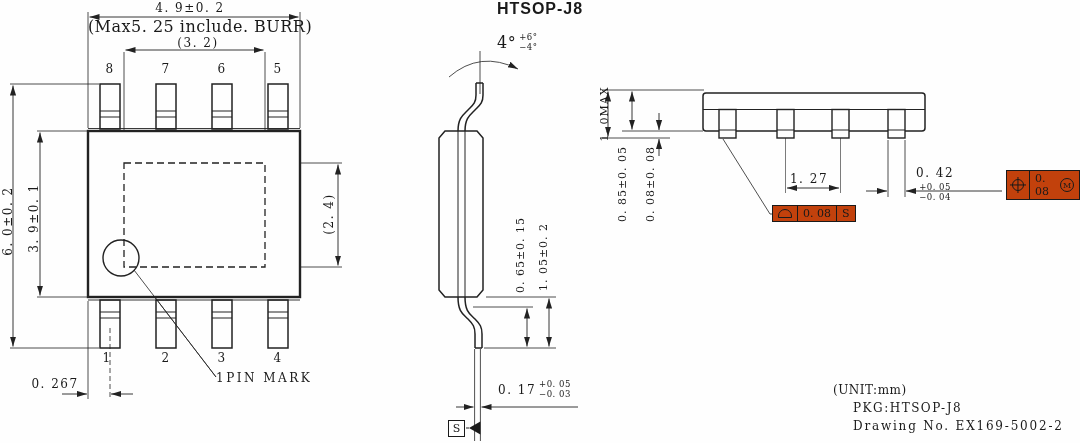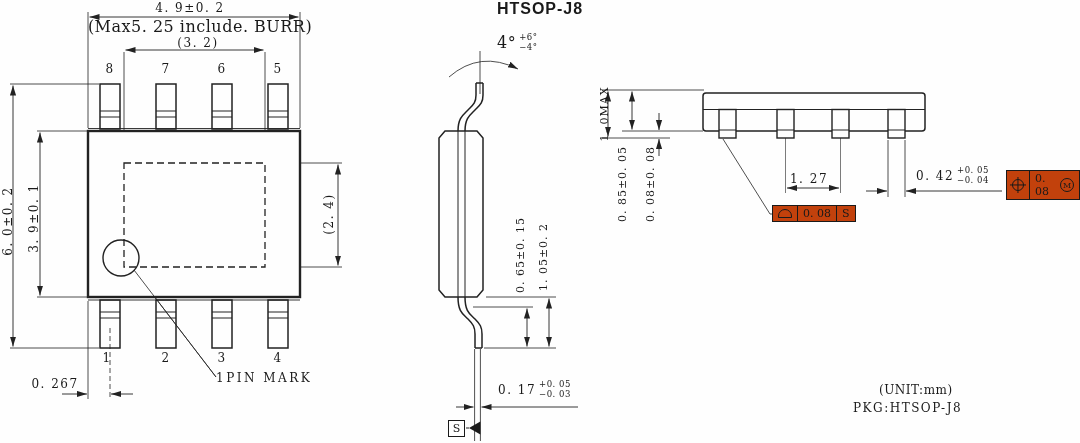--- a/index.html
+++ b/index.html
@@ -199,21 +199,21 @@
     </span>
   </span>
   <div class="dbox" style="left:448px;top:420px;">
     <span>S</span>
   </div>
 
   <span class="t v s11" style="left:604px;top:114px;">1. 0MAX</span>
   <span class="t v s11" style="left:622px;top:184px;">0. 85±0. 05</span>
   <span class="t v s11" style="left:650px;top:184px;">0. 08±0. 08</span>
   <span class="t c s12" style="left:809px;top:179px;">1. 27</span>
-  <span class="t tolrow" style="left:916px;top:166px;">
+  <span class="t tolrow" style="left:916px;top:166px;flex-direction:column;">
     <span class="s12">0. 42</span>
     <span class="tolstack">
       <span>+0. 05</span>
       <span>−0. 04</span>
     </span>
   </span>
 
   <div class="fcf" style="left:772px;top:205px;">
     <span class="cell">
         <span class="halfdisc"></span>
@@ -224,16 +224,17 @@
   <div class="fcf" style="left:1006px;top:170px;">
     <span class="cell">
         <span class="possym"></span>
       </span>
     <span class="cell">
       <span>0. 08</span>
       <span class="circM">M</span>
     </span>
   </div>
 
-  <span class="footer-line t" style="left:879px;top:383px;letter-spacing:.5px;">(UNIT:mm)</span>
+  <span class="footer-line t" style="left:833px;top:383px;letter-spacing:.5px;">(UNIT:mm)</span>
   <span class="footer-line t" style="left:853px;top:401px;letter-spacing:1.5px;">PKG:HTSOP-J8</span>
+  <span class="footer-line t" style="left:853px;top:419px;letter-spacing:1.8px;">Drawing No. EX169-5002-2</span>
 
 </div>
 
 </body></html>

